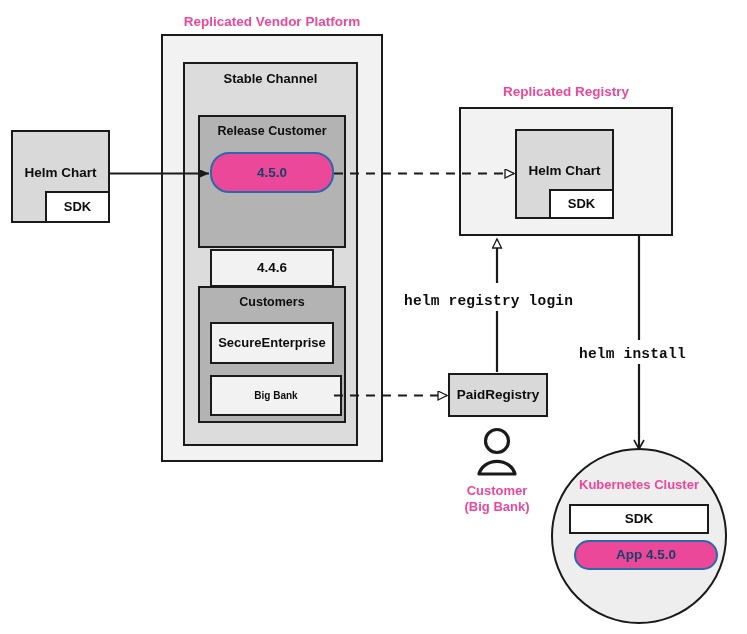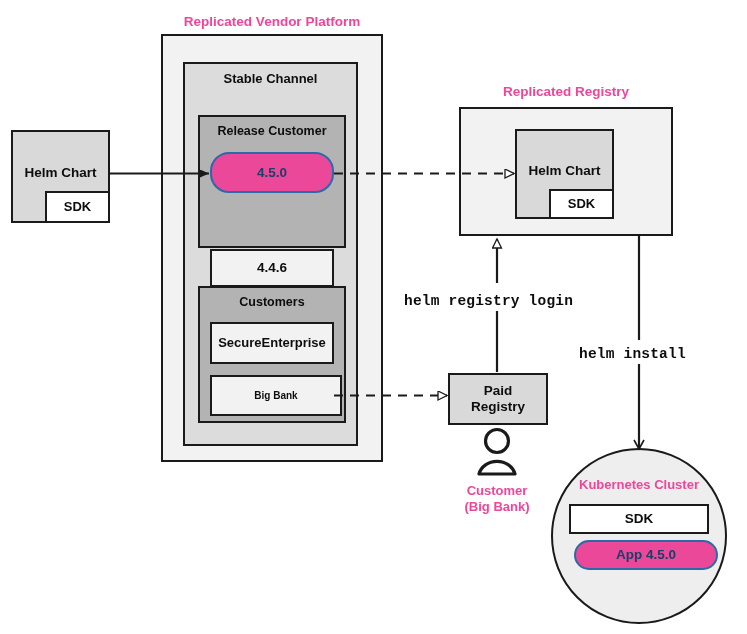--- a/index.html
+++ b/index.html
@@ -111,21 +111,21 @@
   <div class="box fill-gray" style="left:11px; top:130px; width:99px; height:93px; font-size:13.5px; align-items:flex-start; padding-top:33px; border-width:2.5px;">Helm Chart</div>
   <div class="box fill-white" style="left:45px; top:191px; width:65px; height:32px; font-size:13px; border-width:2.5px;">SDK</div>
 
   <div class="title-label" style="left:459px; top:84px; width:214px; font-size:13.5px;">Replicated Registry</div>
 
   <div class="box fill-outer" style="left:459px; top:107px; width:214px; height:129px; border-width:2.5px;"></div>
 
   <div class="box fill-gray" style="left:515px; top:129px; width:99px; height:90px; font-size:13.5px; align-items:flex-start; padding-top:32px; border-width:2.5px;">Helm Chart</div>
   <div class="box fill-white" style="left:549px; top:189px; width:65px; height:30px; font-size:13px; border-width:2.5px;">SDK</div>
 
-  <div class="box fill-gray" style="left:448px; top:373px; width:100px; height:52px; font-size:13.5px; flex-direction:column; border-width:2.5px;">
+  <div class="box fill-gray" style="left:448px; top:373px; width:100px; height:44px; font-size:13.5px; border-width:2.5px;">
     <span>Paid</span>
     <span>Registry</span>
   </div>
 
   <div class="title-label" style="left:427px; top:483px; width:140px; font-size:13px;">Customer</div>
   <div class="title-label" style="left:427px; top:499px; width:140px; font-size:13px;">(Big Bank)</div>
 
   <div class="mono" style="left:404px; top:293px; font-size:14.5px; letter-spacing:0.2px;">helm registry login</div>
   <div class="mono" style="left:579px; top:346px; font-size:14.5px; letter-spacing:0.2px;">helm install</div>
 

